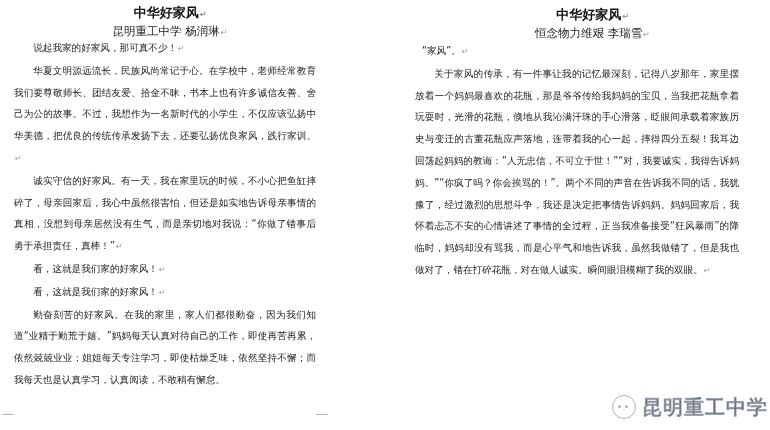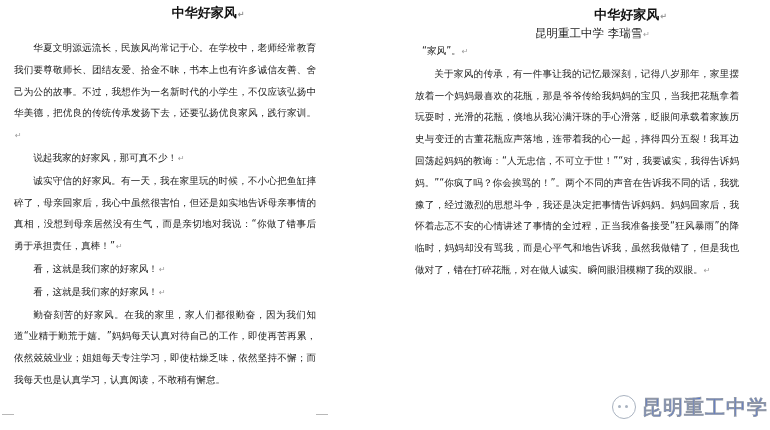--- a/index.html
+++ b/index.html
@@ -7,71 +7,74 @@
       width: 770px; height: 430px; overflow: hidden; background: #ffffff;
       position: relative;
       font-family: "DejaVu Sans", "Liberation Sans", sans-serif;
       color: #1a1a1a;
     }
     .page { position: absolute; top: 0; height: 430px; background: #fff; }
     .page-left { left: 0; width: 385px; }
     .page-right { left: 385px; width: 385px; }
     .title {
       font-family: Liberation Serif, serif;
-      font-weight: bold; font-size: 13px; text-align: center; color: #111; padding-left: 38px;
+      font-weight: bold; font-size: 13px; text-align: center; color: #111;
     }
     .author { font-size: 11.5px; text-align: center; color: #222; }
     .para { font-size: 9.6px; line-height: 21.8px; text-align: justify; margin: 0; text-indent: 2em; }
     .para.noindent { text-indent: 0; margin-left: 7px; }
     .pm { color: #9a9a9a; font-size: 8px; margin-left: 1px; }
     .crop-mark { position: absolute; height: 1px; background: #b8b8b8; width: 12px; }
     .watermark {
       position: absolute; left: 612px; top: 392px; width: 160px; height: 30px;
       display: flex; align-items: center; gap: 6px; opacity: 0.85;
     }
     .watermark .wm-icon {
       width: 22px; height: 22px; border: 1.5px solid #9aa5b5; border-radius: 50%;
       background: rgba(255,255,255,0.6); position: relative;
     }
     .watermark .wm-icon::before, .watermark .wm-icon::after {
       content: ""; position: absolute; top: 9px; width: 3px; height: 3px; border-radius: 50%; background: #9aa5b5;
     }
     .watermark .wm-icon::before { left: 5px; }
     .watermark .wm-icon::after { left: 12px; }
     .watermark .wm-text {
-      font-size: 20px; color: #1d4ed8; letter-spacing: 1px;
+      font-size: 20px; color: #0f172a; letter-spacing: 1px;
       -webkit-text-stroke: 1px #7d8696; font-family: Liberation Sans, sans-serif;
     }
   </style>
 </head>
 <body>
 
 <div class="page page-left">
   <div class="title" style="position:absolute; left:0; width:340px; top:4px;">
     <span>中华好家风</span><span class="pm">↵</span>
   </div>
+  <div class="author" style="position:absolute; left:0; width:340px; top:24px;">
+    <span>昆明重工中学  杨润琳</span><span class="pm">↵</span>
+  </div>
   <div style="position:absolute; left:14px; top:37px; width:302px;">
+    <p class="para"><span>说起我家的好家风，那可真不少！</span><span class="pm">↵</span></p>
     <p class="para"><span>华夏文明源远流长，民族风尚常记于心。在学校中，老师经常教育我们要尊敬师长、团结友爱、拾金不昧，书本上也有许多诚信友善、舍己为公的故事。不过，我想作为一名新时代的小学生，不仅应该弘扬中华美德，把优良的传统传承发扬下去，还要弘扬优良家风，践行家训。</span><span class="pm">↵</span></p>
-    <p class="para"><span>说起我家的好家风，那可真不少！</span><span class="pm">↵</span></p>
     <p class="para"><span>诚实守信的好家风。有一天，我在家里玩的时候，不小心把鱼缸摔碎了，母亲回家后，我心中虽然很害怕，但还是如实地告诉母亲事情的真相，没想到母亲居然没有生气，而是亲切地对我说：“你做了错事后勇于承担责任，真棒！”</span><span class="pm">↵</span></p>
     <p class="para"><span>看，这就是我们家的好家风！</span><span class="pm">↵</span></p>
     <p class="para"><span>看，这就是我们家的好家风！</span><span class="pm">↵</span></p>
     <p class="para"><span>勤奋刻苦的好家风。在我的家里，家人们都很勤奋，因为我们知道“业精于勤荒于嬉。”妈妈每天认真对待自己的工作，即使再苦再累，依然兢兢业业；姐姐每天专注学习，即使枯燥乏味，依然坚持不懈；而我每天也是认真学习，认真阅读，不敢稍有懈怠。</span></p>
 
   </div>
   <div class="crop-mark" style="left:2px; top:414px;"></div>
   <div class="crop-mark" style="left:316px; top:414px;"></div>
 </div>
 
 <div class="page page-right">
   <div class="title" style="position:absolute; left:30px; width:355px; top:6px;">
     <span>中华好家风</span><span class="pm">↵</span>
   </div>
   <div class="author" style="position:absolute; left:30px; width:355px; top:26px;">
-    <span>昆明重工中学    李瑞雪</span><span class="pm">↵</span>
+    <span>恒念物力维艰    李瑞雪</span><span class="pm">↵</span>
   </div>
   <div style="position:absolute; left:30px; top:40px; width:324px;">
     <p class="para noindent"><span>“家风”。</span><span class="pm">↵</span></p>
     <p class="para"><span>关于家风的传承，有一件事让我的记忆最深刻，记得八岁那年，家里摆放着一个妈妈最喜欢的花瓶，那是爷爷传给我妈妈的宝贝，当我把花瓶拿着玩耍时，光滑的花瓶，倏地从我沁满汗珠的手心滑落，眨眼间承载着家族历史与变迁的古董花瓶应声落地，连带着我的心一起，摔得四分五裂！我耳边回荡起妈妈的教诲：“人无忠信，不可立于世！”“对，我要诚实，我得告诉妈妈。”“你疯了吗？你会挨骂的！”。两个不同的声音在告诉我不同的话，我犹豫了，经过激烈的思想斗争，我还是决定把事情告诉妈妈。妈妈回家后，我怀着忐忑不安的心情讲述了事情的全过程，正当我准备接受“狂风暴雨”的降临时，妈妈却没有骂我，而是心平气和地告诉我，虽然我做错了，但是我也做对了，错在打碎花瓶，对在做人诚实。瞬间眼泪模糊了我的双眼。</span><span class="pm">↵</span></p>
 
   </div>
 </div>
 
 <div class="watermark">
   <div class="wm-icon"></div>

